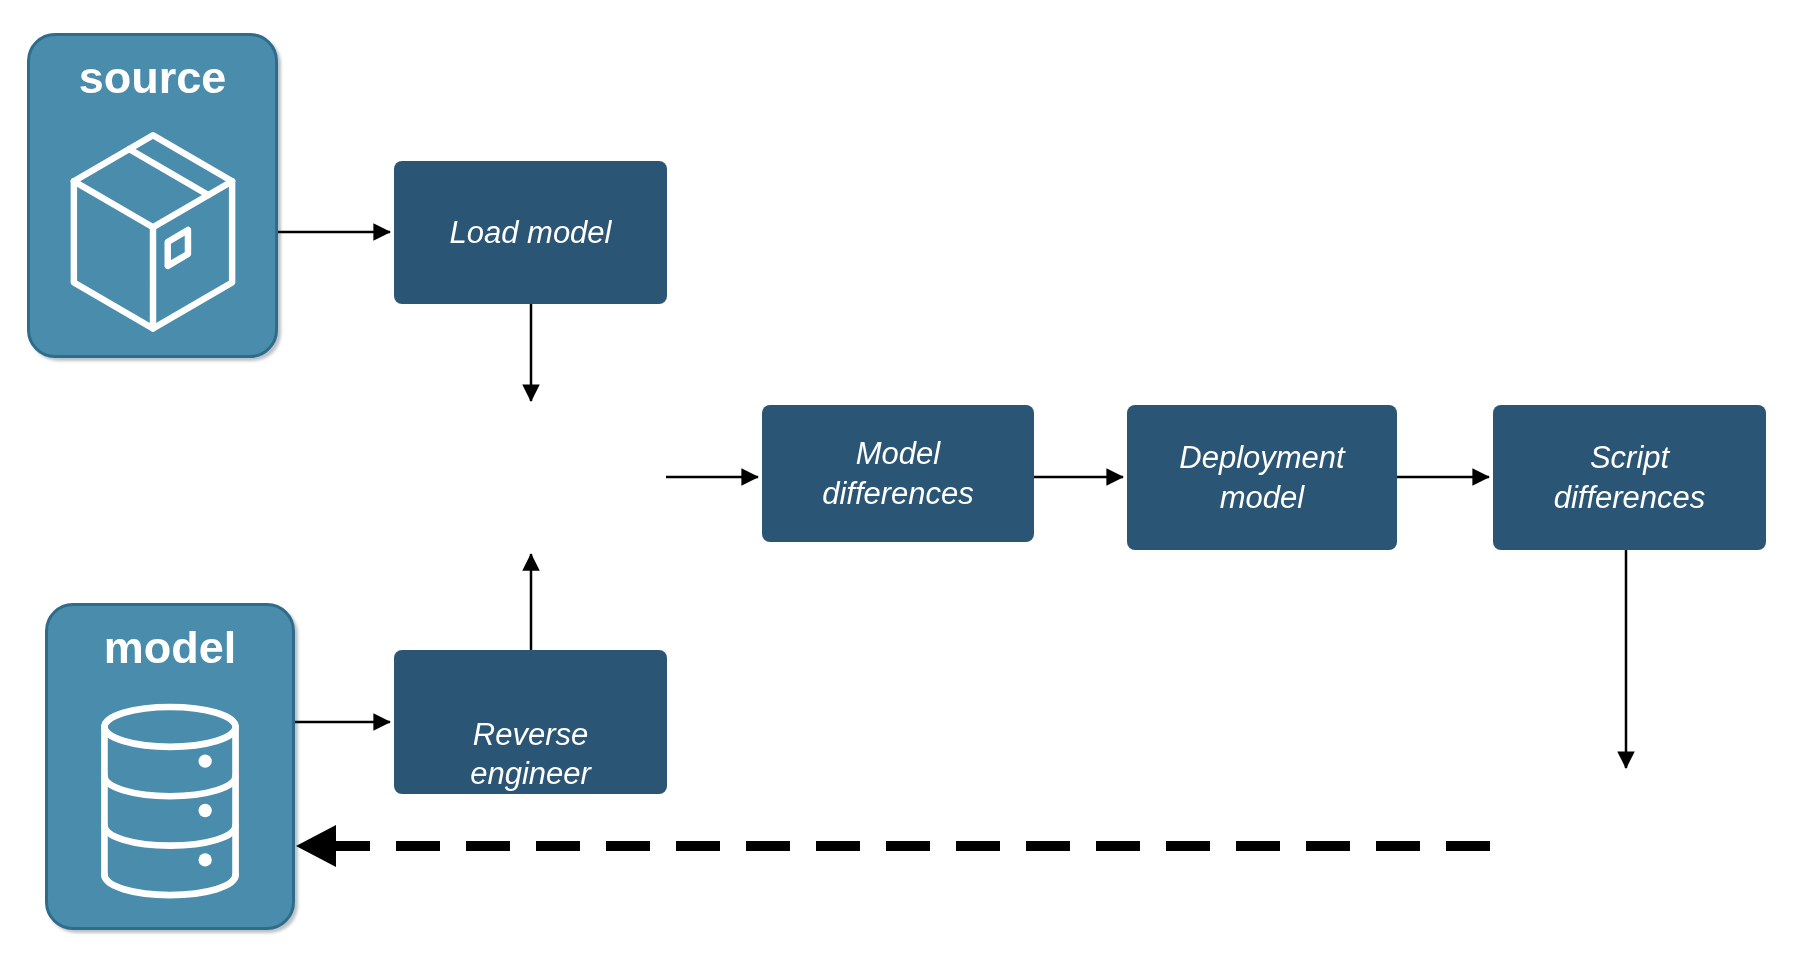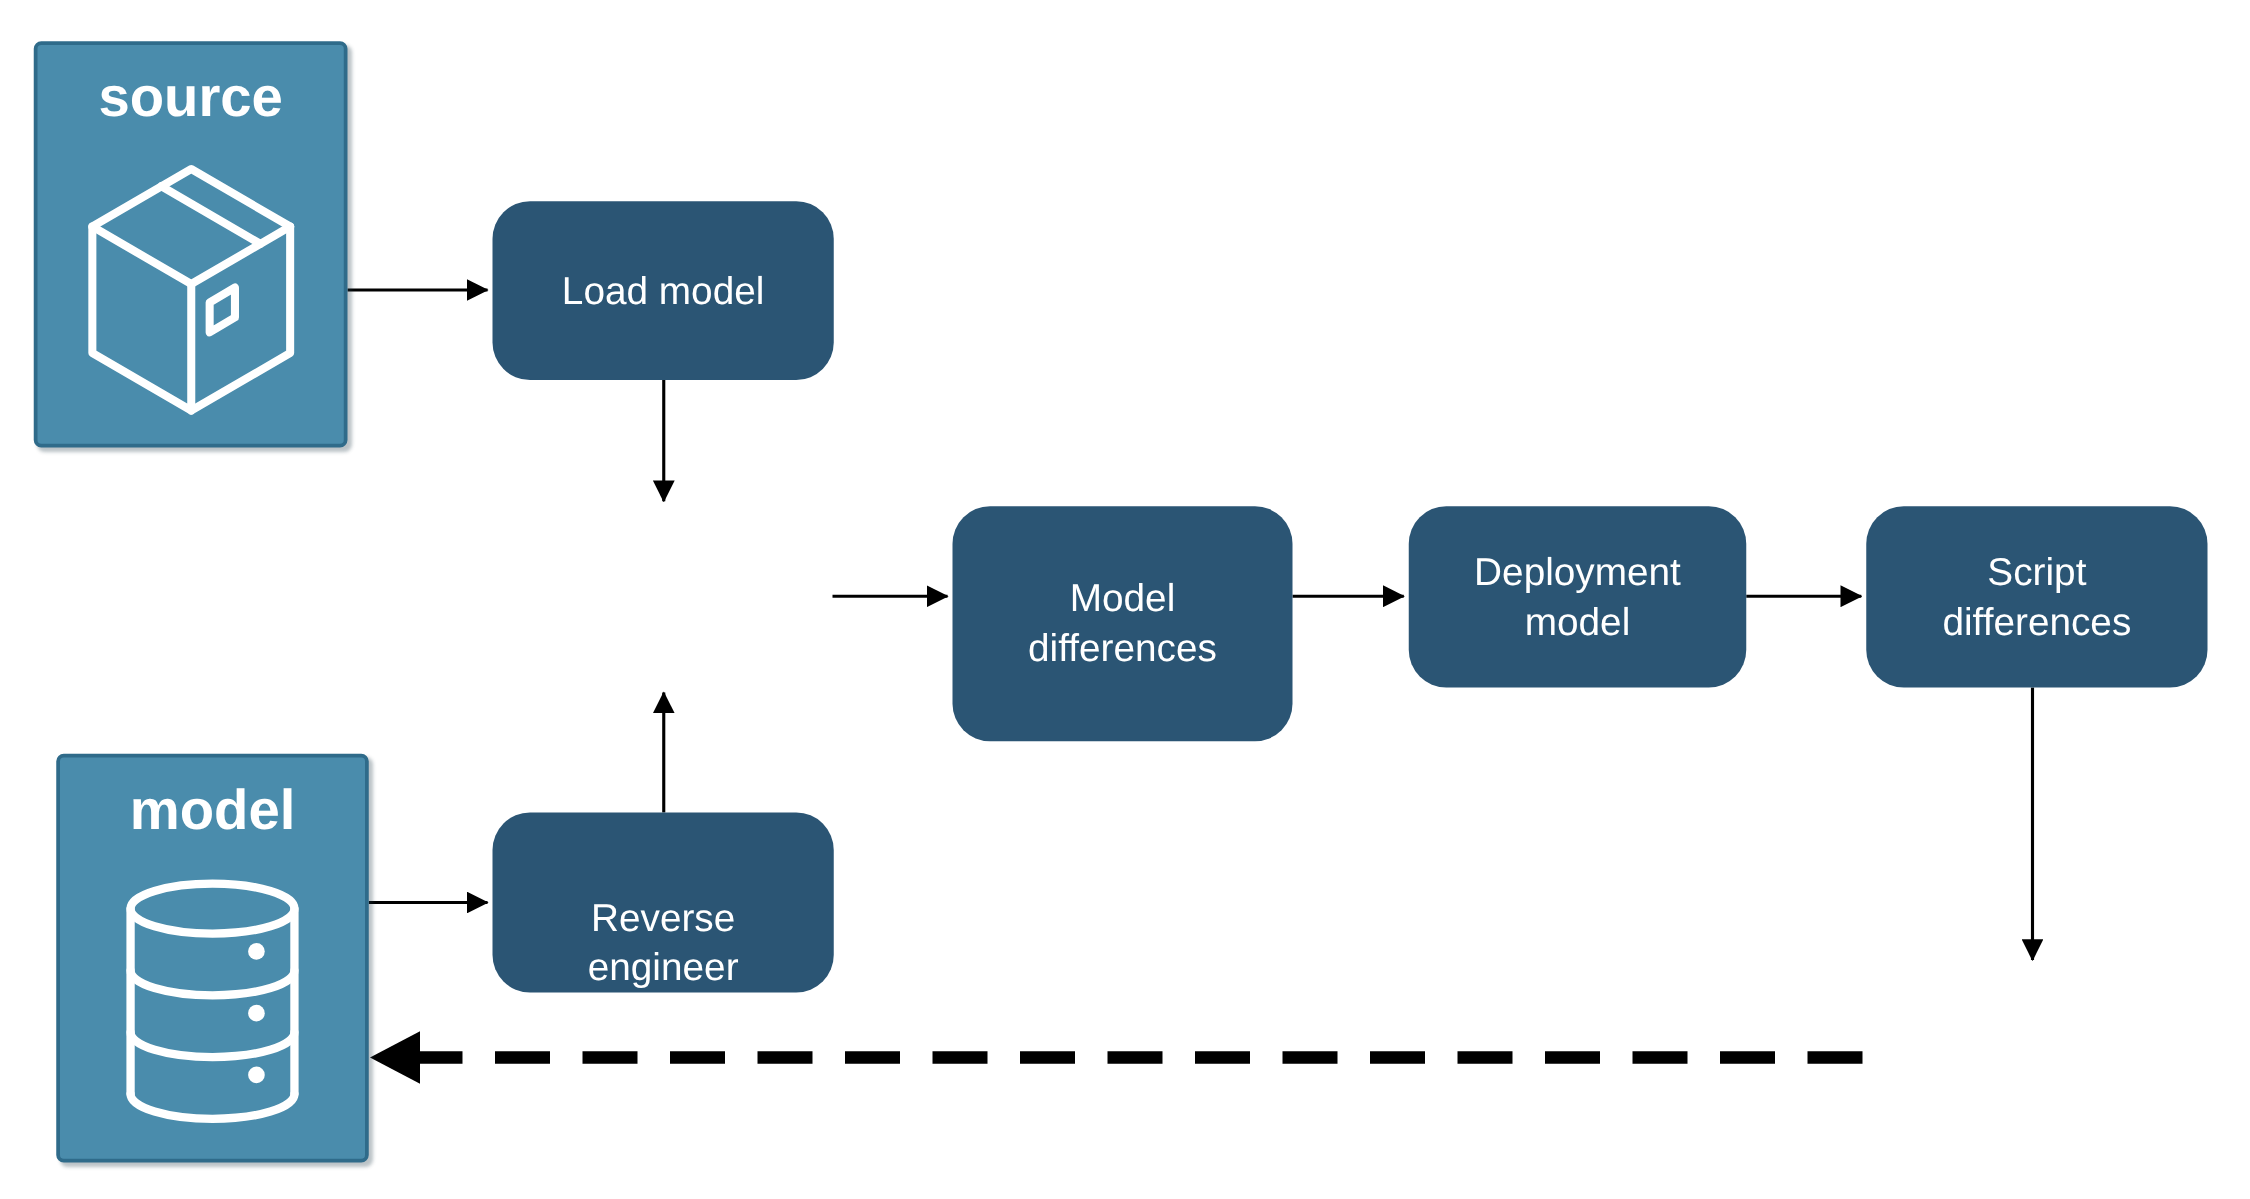--- a/index.html
+++ b/index.html
@@ -11,47 +11,47 @@
   }
   .canvas { position:relative; width:1800px; height:959px; background:var(--bg,#ffffff); }
 
   
   .edges { position:absolute; left:0; top:0; width:1800px; height:959px; }
 
   
   .node {
     position:absolute;
     background:var(--node-fill,#2B5574);
-    border-radius:30px;
+    border-radius:8px;
     display:flex; align-items:center; justify-content:center;
     color:var(--node-text,#ffffff);
-    font-size:31px; line-height:1.28; text-align:center;
+    font-size:31px; line-height:1.28; text-align:center;font-style:italic;
   }
   .node .lbl { max-width:205px; }
 
   
   .store {
     position:absolute;
     background:var(--store-fill,#4A8CAC);
     border:3px solid var(--store-border,#2F6B8A);
-    border-radius:6px;
+    border-radius:28px;
     box-shadow:3px 3px 3px rgba(30,55,70,0.30);
     display:flex; flex-direction:column; align-items:center;
     color:#ffffff;
     box-sizing:border-box;
   }
   .store .lbl { font-weight:bold; font-size:45px; margin-top:16px; }
   .store .icon-wrap { flex:1; display:flex; align-items:center; justify-content:center; width:100%; }
 
   #store-source { left:27px;  top:33px;  width:251px; height:325px; }
   #store-target { left:45px;  top:603px; width:250px; height:327px; }
 
   #node-load-model        { left:394px;  top:161px; width:273px; height:143px; }
   #node-model-comparison  { left:394px;  top:405px; width:272px; height:145px; }
-  #node-model-differences { left:762px;  top:405px; width:272px; height:188px; }
+  #node-model-differences { left:762px;  top:405px; width:272px; height:137px; }
   #node-deployment-plan   { left:1127px; top:405px; width:270px; height:145px; }
   #node-script-generation { left:1493px; top:405px; width:273px; height:145px; }
   #node-reverse-engineer  { left:394px;  top:650px; width:273px; height:144px;align-items:flex-end; }
   #node-script-execution  { left:1490px; top:772px; width:275px; height:148px; }
 </style>
 </head>
 <body>
 
 <div class="canvas">
 

